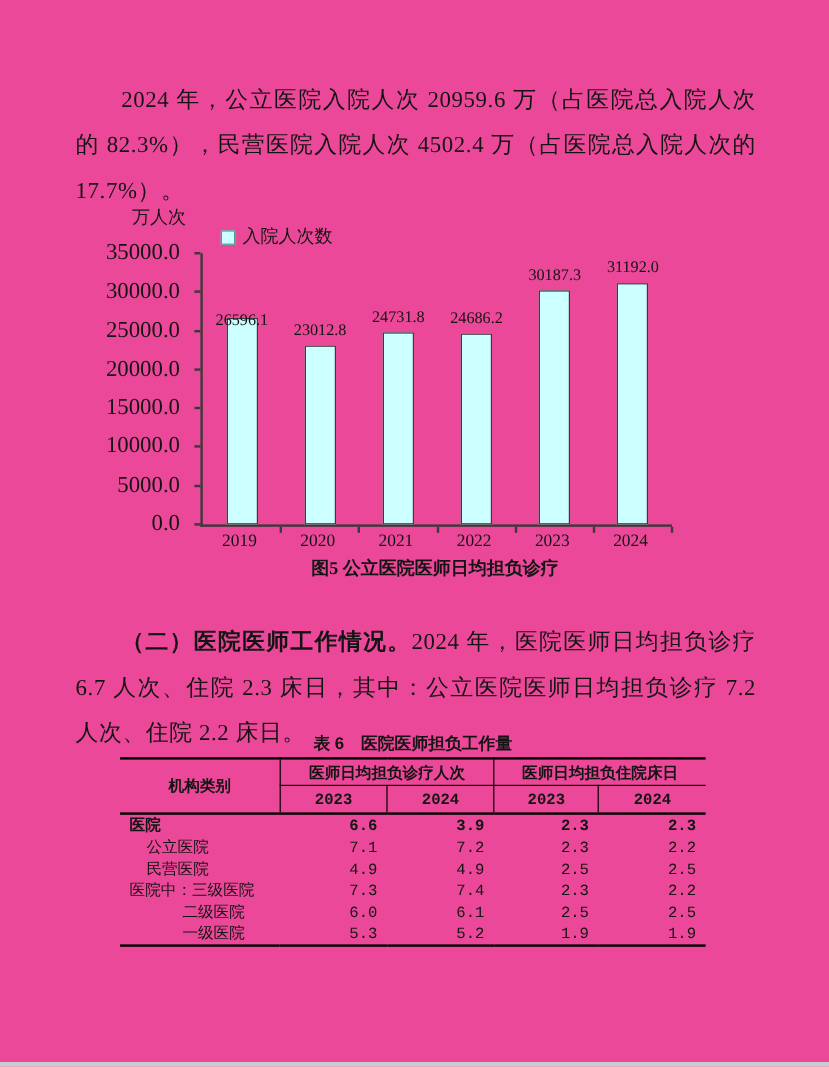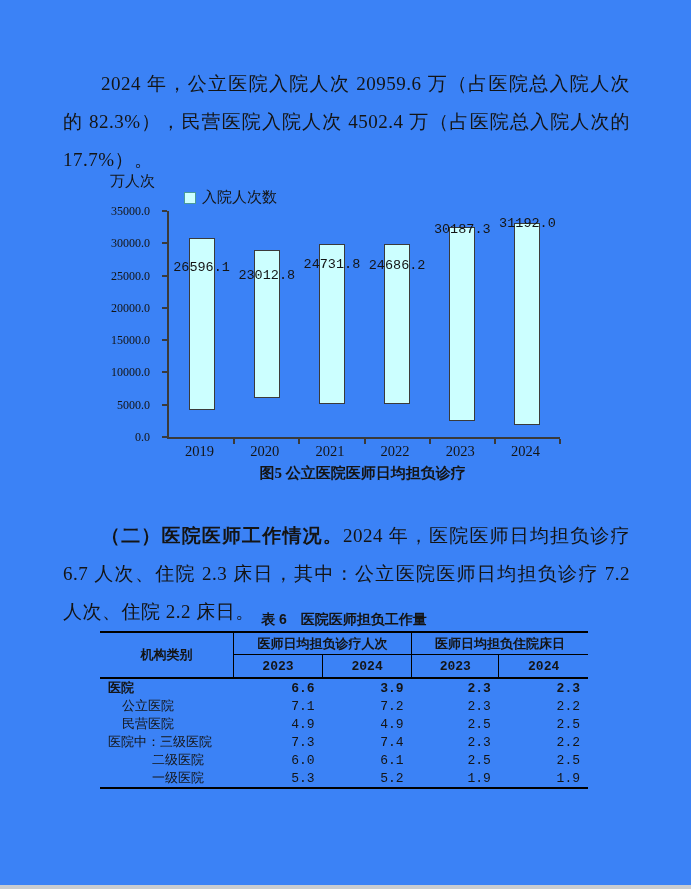--- a/index.html
+++ b/index.html
@@ -1,43 +1,43 @@
 <!DOCTYPE html>
 <html style="--bar-fill: #ccffff; --bar-border: #3a3a3a; --legend-border: #4a9a9a;"><head>
 <meta charset="utf-8">
 <style>
   html,body{margin:0;padding:0;background:#fff;}
   .page{
-    position:relative;width:691px;height:889px;background:#3b82f6;overflow:hidden;
+    position:relative;width:691px;height:889px;background:#ec4899;overflow:hidden;
     font-family:"Liberation Serif","DejaVu Serif",serif;color:#141414;
   }
   
   .para{
     position:absolute;left:63px;width:567px;
     font-size:19px;line-height:38px;letter-spacing:0.5px;
     text-align:justify;text-indent:2em;
   }
   .para b{font-weight:bold;}
   #para1{top:46px;}
   #para2{top:498px;}
   #para3{top:790px;}
   
   .chart-unit{position:absolute;left:110px;top:172px;font-size:15px;}
   .chart-legend{position:absolute;left:184px;top:188px;display:flex;align-items:center;gap:6px;font-size:15px;}
   .legend-swatch{width:10px;height:10px;background:var(--bar-fill,#ccffff);border:1px solid var(--legend-border,#4a9a9a);}
   .chart-ylabels{position:absolute;left:88px;top:211px;width:70px;height:226px;}
-  .ytick-label{position:absolute;right:8px;transform:translateY(-50%);font-size:12px;white-space:nowrap;}
+  .ytick-label{position:absolute;right:8px;transform:translateY(-50%);font-size:19px;white-space:nowrap;}
   .chart-plot{
     position:absolute;left:167px;top:211px;width:391px;height:226px;
     border-left:2px solid #3a3a3a;border-bottom:2px solid #3a3a3a;
     display:flex;align-items:flex-end;
   }
   .ytick-mark{position:absolute;left:-7px;width:5px;height:2px;background:#3a3a3a;}
   .xtick-mark{position:absolute;bottom:-7px;width:2px;height:5px;background:#3a3a3a;}
-  .bar-slot{position:relative;flex:1;height:100%;display:flex;justify-content:center;align-items:center;font-family:Liberation Mono, monospace;}
+  .bar-slot{position:relative;flex:1;height:100%;display:flex;justify-content:center;align-items:flex-end;}
   .bar{width:26px;background:var(--bar-fill,#ccffff);border:1px solid var(--bar-border,#3a3a3a);box-sizing:border-box;}
   .bar-value{position:absolute;left:50%;transform:translateX(-50%);font-size:13.5px;white-space:nowrap;}
   .chart-xlabels{position:absolute;left:167px;top:443px;width:391px;display:flex;}
   .xcat{flex:1;text-align:center;font-size:14.5px;}
   .chart-caption{position:absolute;left:167px;top:464px;width:391px;text-align:center;font-weight:bold;font-size:15px;}
   
   .table-title{
     position:absolute;left:100px;top:611px;width:488px;text-align:center;
     font-family:"Liberation Sans","DejaVu Sans",sans-serif;font-size:14px;font-weight:bold;
   }

